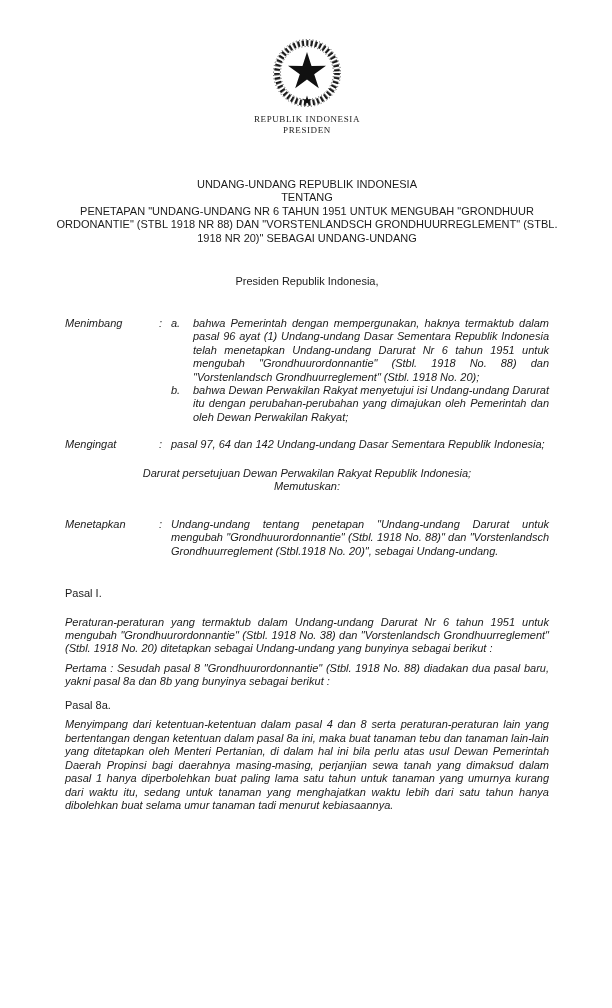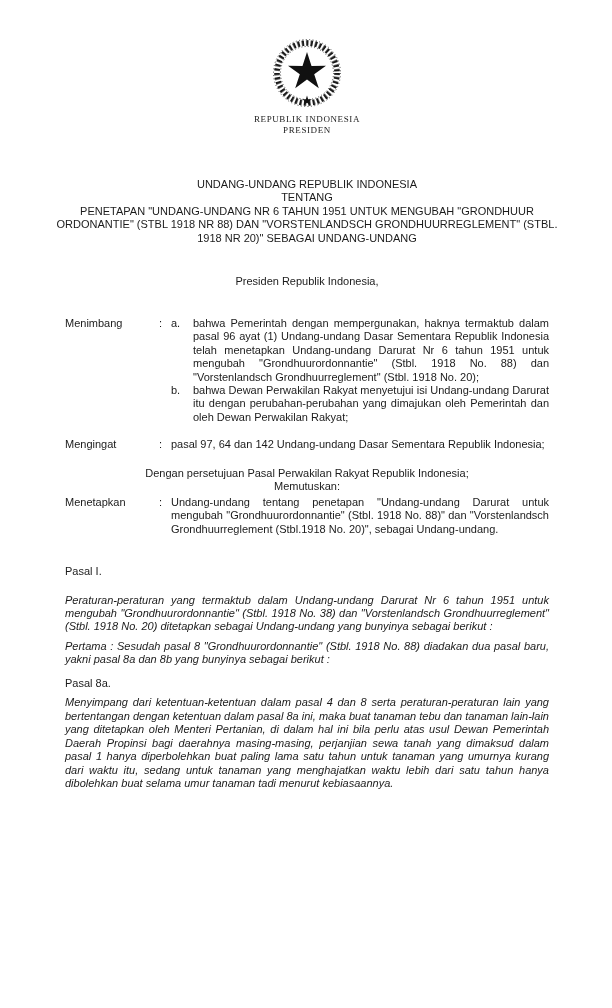--- a/index.html
+++ b/index.html
@@ -27,39 +27,39 @@
     margin-top: 4px;
     color: #222;
   }
   .title-block {
     margin-top: 43px;
     text-align: center;
   }
   .title-line { margin: 0; }
   .title-subject { margin: 0 -12px; }
   .salutation { margin-top: 30px; text-align: center; }
-  .considerans { margin-top: 28px; }
+  .considerans { margin-top: 28px; font-style: italic; }
   .cons-row {
     display: grid;
     grid-template-columns: 94px 12px 1fr;
     column-gap: 0;
   }
   .cons-label { }
   .cons-colon { }
   .cons-body { text-align: justify; }
   .cons-item {
     display: grid;
     grid-template-columns: 22px 1fr;
   }
   .cons-item .marker { }
   .cons-item .item-text { text-align: justify; }
   .row-mengingat { margin-top: 14px; }
   .persetujuan { margin-top: 15px; text-align: center; }
   .memutuskan { text-align: center; }
-  .row-menetapkan { margin-top: 2px; }
+  .row-menetapkan { margin-top: 24px; }
   .section-heading { text-align: left; }
   .h-pasal1 { margin-top: 29px; }
   .para { text-align: justify; font-style: italic; }
   .p-pasal1 { margin-top: 15px; }
   .p-pertama { margin-top: 6px; }
   .h-pasal8a { margin-top: 10px; }
   .p-pasal8a { margin-top: 6px; }
 </style>
 </head>
 <body>
@@ -107,21 +107,21 @@
         </div>
       </div>
     </div>
 
     <div class="cons-row row-mengingat">
       <div class="cons-label">Mengingat</div>
       <div class="cons-colon">:</div>
       <div class="cons-body">pasal 97, 64 dan 142 Undang-undang Dasar Sementara Republik Indonesia;</div>
     </div>
 
-    <div class="persetujuan">Dengan persetujuan Pasal Perwakilan Rakyat Republik Indonesia;</div>
+    <div class="persetujuan">Darurat persetujuan Dewan Perwakilan Rakyat Republik Indonesia;</div>
 
     <div class="memutuskan">Memutuskan:</div>
 
     <div class="cons-row row-menetapkan">
       <div class="cons-label">Menetapkan</div>
       <div class="cons-colon">:</div>
       <div class="cons-body">Undang-undang tentang penetapan "Undang-undang Darurat untuk mengubah "Grondhuurordonnantie" (Stbl. 1918 No. 88)" dan "Vorstenlandsch Grondhuurreglement (Stbl.1918 No. 20)", sebagai Undang-undang.</div>
     </div>
 
   </div>

